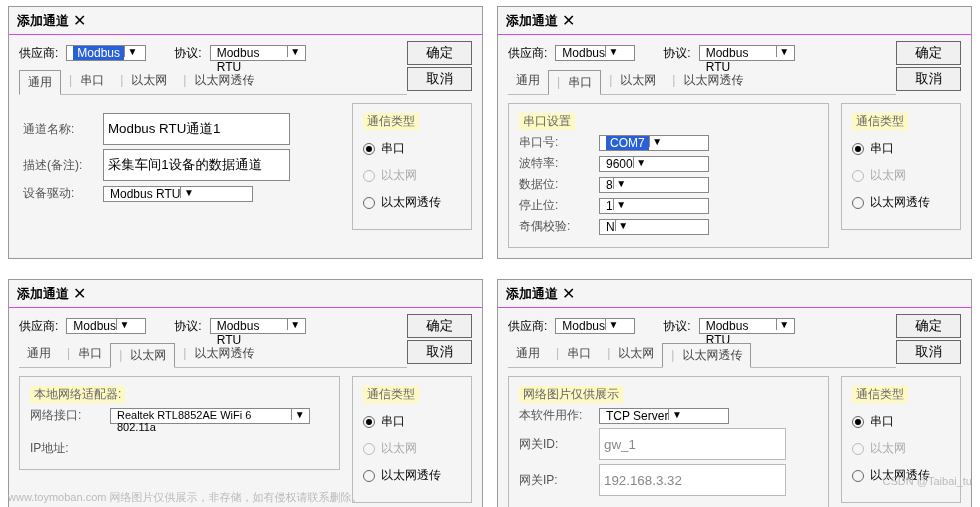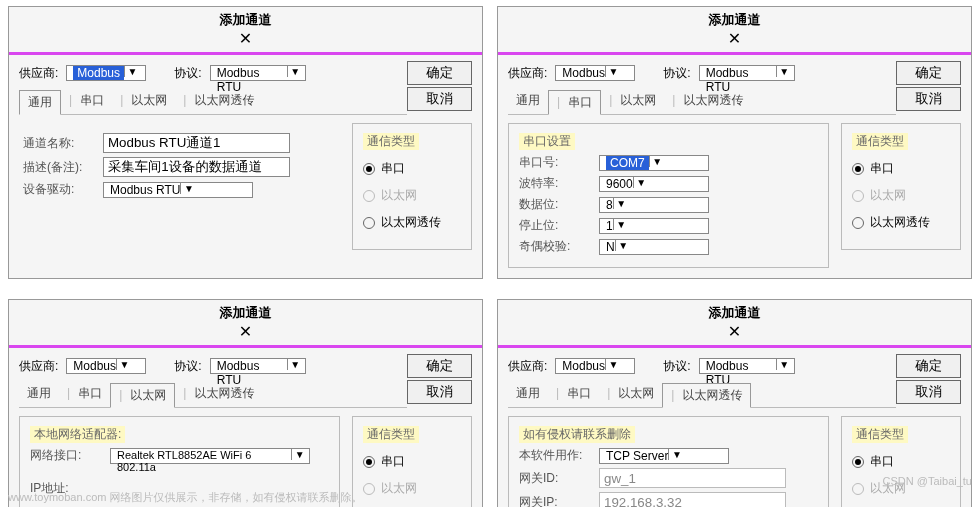--- a/index.html
+++ b/index.html
@@ -1,40 +1,40 @@
 <!DOCTYPE html>
 <html><head>
 <meta charset="utf-8">
 <style>
 * { box-sizing: border-box; margin: 0; padding: 0; }
 body { font-family: "Microsoft YaHei", SimSun, sans-serif; font-size: 12px; background: #fff; width: 980px; height: 507px; position: relative; }
 .grid { display: grid; grid-template-columns: 1fr 1fr; grid-template-rows: 1fr 1fr; gap: 20px 14px; padding: 6px 8px 4px 8px; }
 .dialog { border: 1px solid #999; background: #f5f5f5; padding: 0; }
-.titlebar { display: flex; justify-content: space-between; align-items: center; padding: 4px 8px; border-bottom: 3px solid #d946ef; flex-direction: column; }
+.titlebar { display: flex; justify-content: flex-start; align-items: center; padding: 4px 8px; border-bottom: 1px solid #d946ef; }
 .titlebar .title { font-size: 13px; font-weight: bold; }
 .closebtn { font-size: 16px; cursor: pointer; padding: 0 4px; }
 .body { padding: 6px 10px 10px 10px; }
 .toprow { display: flex; align-items: center; gap: 6px; }
 .toprow label { margin-right: 2px; }
 .select { display: inline-flex; align-items: flex-start; border: 1px solid #888; background: #fff; height: 16px; padding: 0 2px 0 6px; }
 .select.hl .val { background: #2860d8; color: #fff; padding: 0 4px; }
 .select .caret { width: 16px; text-align: center; border-left: 1px solid #888; font-size: 10px; }
 .btn { border: 1px solid #666; background: #f0f0f0; padding: 2px 18px; cursor: pointer; }
 .btncol { margin-left: auto; display: flex; flex-direction: column; gap: 6px; align-items: flex-end; }
 .tabs { display: flex; gap: 0; margin: 4px 0 6px 0; border-bottom: 1px solid #bbb; }
 .tab { padding: 3px 8px; color: #444; cursor: pointer; }
 .tab.active { border: 1px solid #999; border-bottom: 1px solid #f5f5f5; background: #f5f5f5; position: relative; top: 1px; }
 .tab.sep::before { content: "|"; color: #bbb; margin-right: 8px; }
 .content { display: flex; gap: 12px; }
 .leftbox { flex: 1; }
 .fieldset { border: 1px solid #bbb; padding: 10px 10px 8px 10px; margin: 2px 0 0 0; }
 .fieldset .legend { font-size: 12px; margin-top: -18px; background: #fef9c3; display: inline-block; padding: 0 4px; color: #666; }
 .formrow { display: flex; align-items: center; margin: 4px 0; gap: 8px; }
 .formrow .lbl { width: 72px; text-align: left; color: #555; }
-.inp { border: 1px solid #888; background: #fff; height: 20px; padding: 8px 4px; flex: 0 0 150px; }
+.inp { border: 1px solid #888; background: #fff; height: 32px; padding: 8px 4px; flex: 0 0 150px; }
 .inp.ro { color: #888; border-color: #bbb; }
 .commbox { width: 120px; }
 .radio { display: flex; align-items: center; gap: 6px; margin: 10px 0; }
 .rdot { width: 12px; height: 12px; border: 1px solid #666; border-radius: 50%; display: inline-flex; align-items: center; justify-content: center; }
 .rdot.sel::after { content: ""; width: 6px; height: 6px; background: #000; border-radius: 50%; }
 .radio.dis { color: #aaa; }
 .radio.dis .rdot { border-color: #bbb; }
 .watermark-left { position: absolute; bottom: 2px; left: 8px; color: #bbb; font-size: 11px; }
 .watermark-right { position: absolute; bottom: 20px; right: 8px; color: #bbb; font-size: 11px; }
 </style>
@@ -301,21 +301,21 @@
         <span class="tab">通用</span>
         <span class="tab sep">串口</span>
         <span class="tab sep">以太网</span>
         <span class="tab active sep">以太网透传</span>
       </div>
       <div style="padding-top:2px;"><button class="btn">取消</button></div>
     </div>
     <div class="content">
       <div class="leftbox">
         <div class="fieldset">
-          <div class="legend">如有侵权请联系删除</div>
+          <div class="legend">网络图片仅供展示</div>
           <div class="formrow">
                 <span class="lbl">本软件用作:</span>
                 <span class="select" style="width:130px;">
                   <span class="val">TCP Server</span>
                   <span class="caret">▼</span>
                 </span>
               </div>
           <div class="formrow">
                 <span class="lbl">网关ID:</span>
                 <input class="inp ro" style="flex: 0 0 130px;" value="gw_1">

